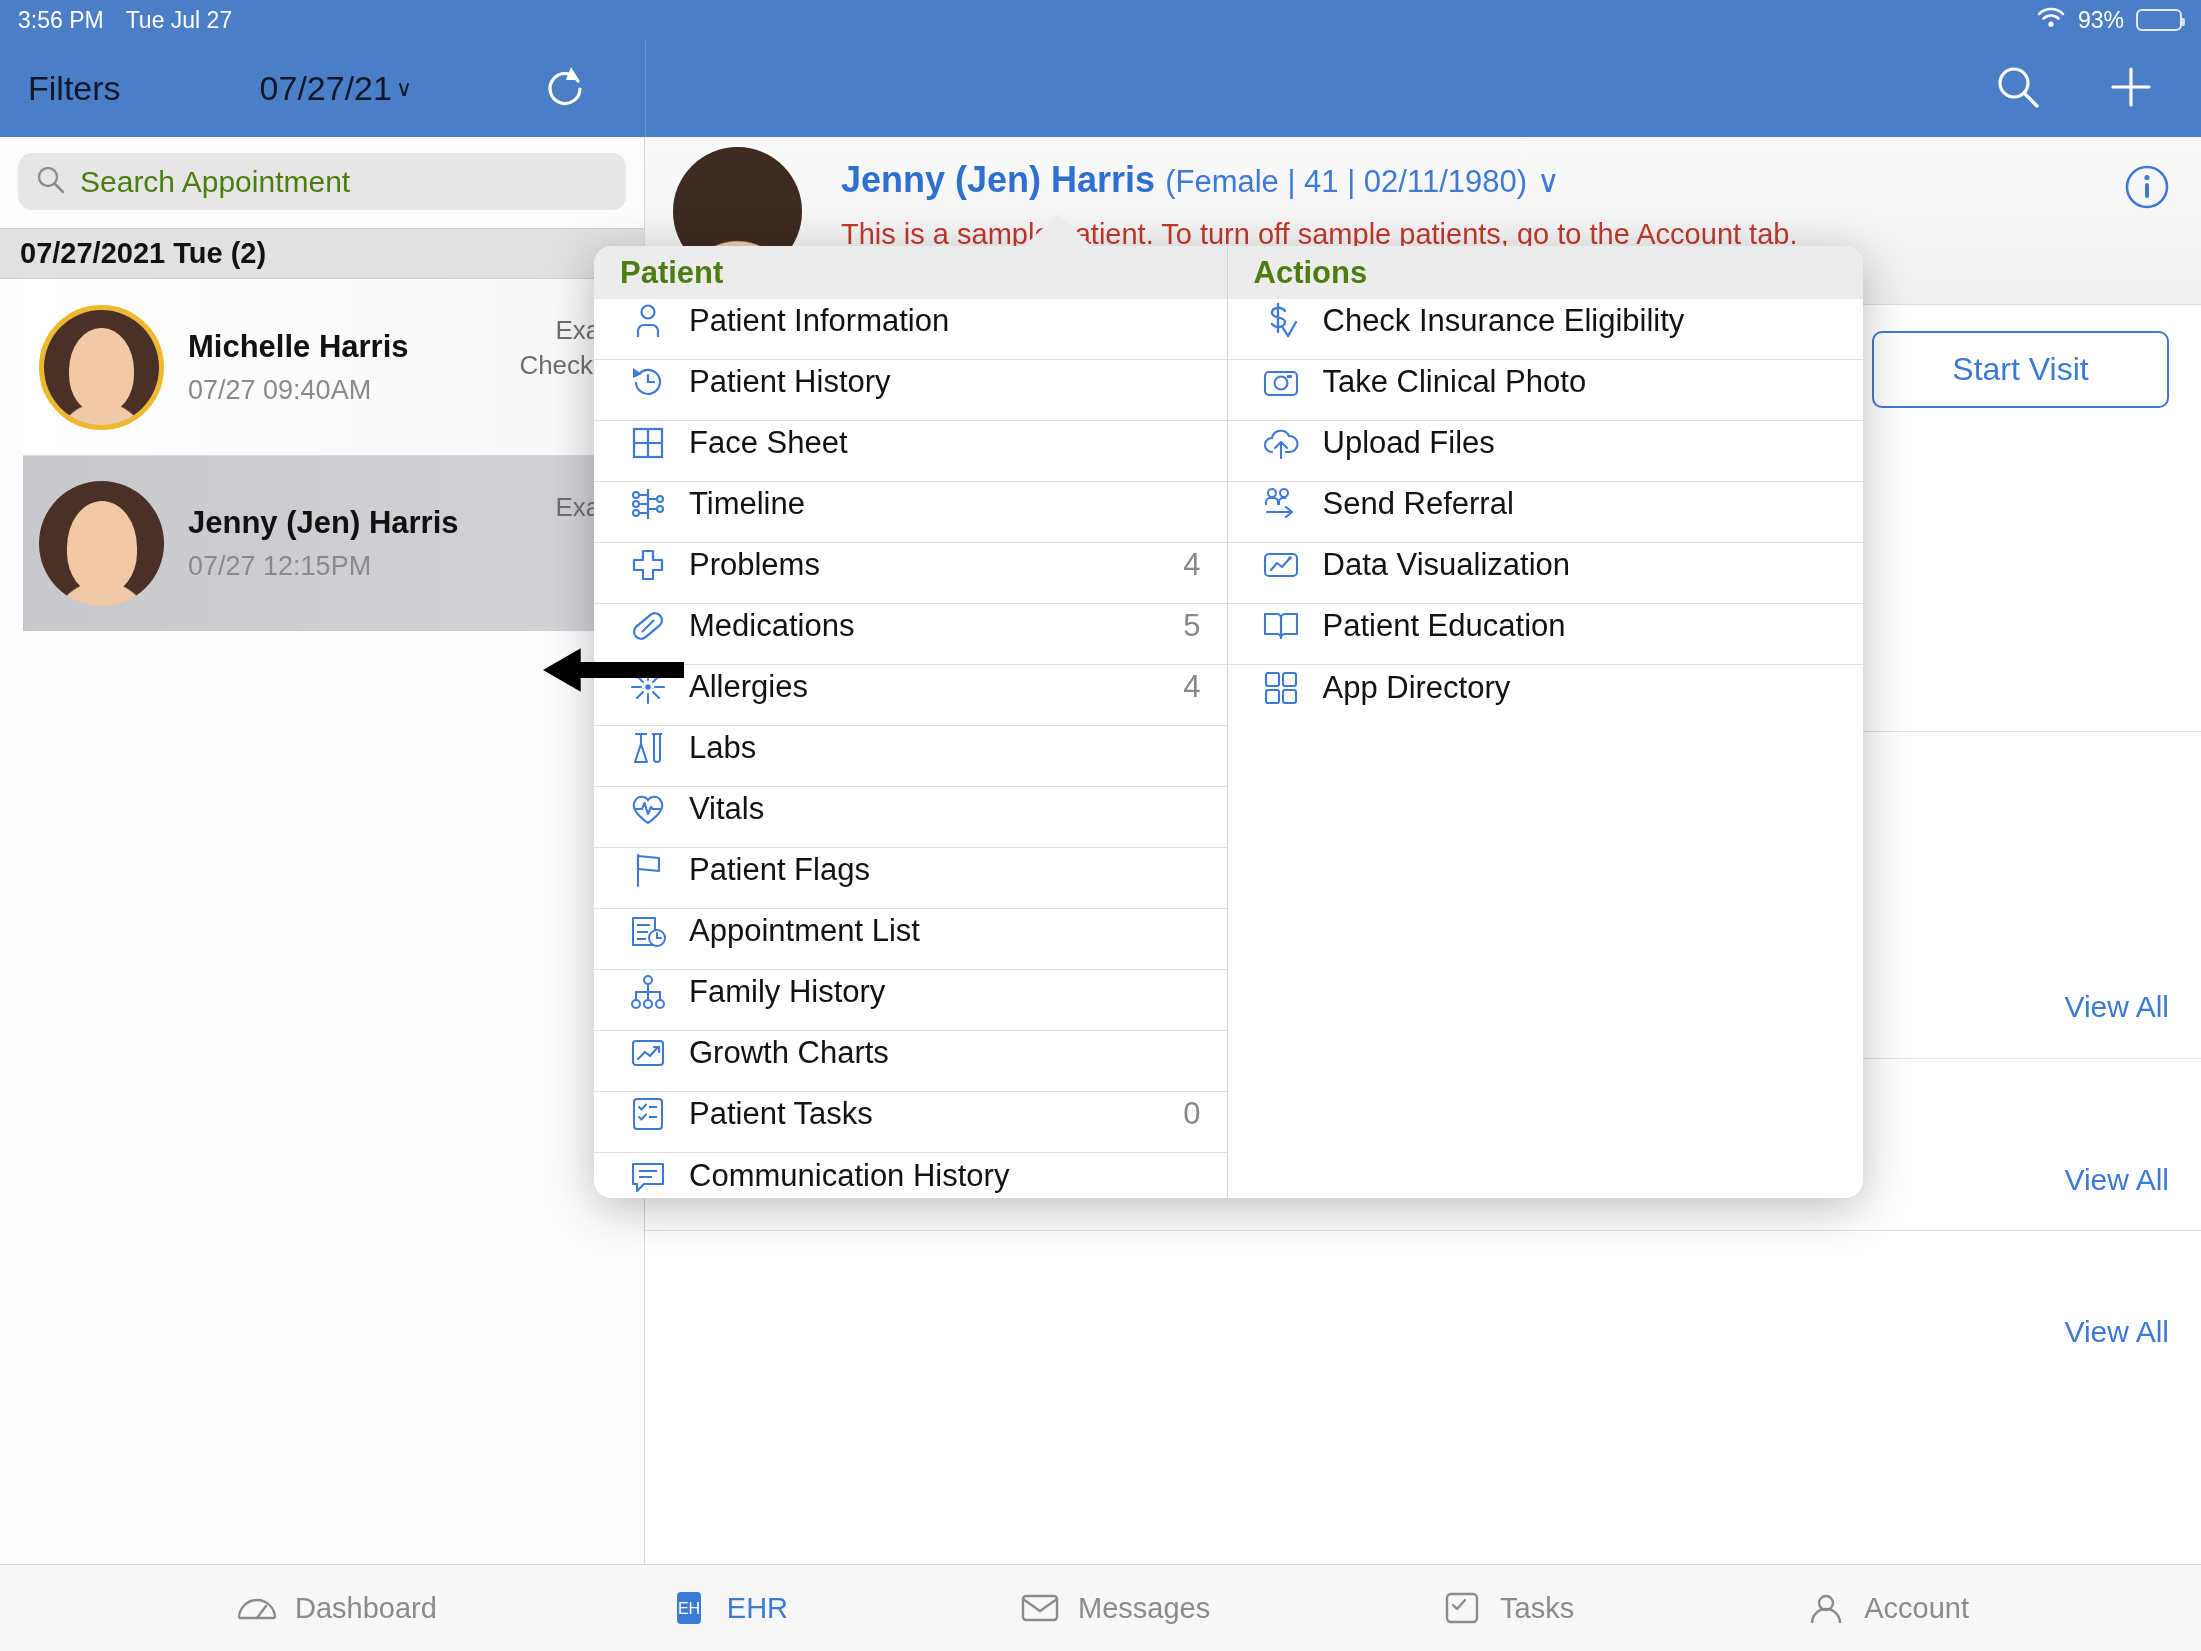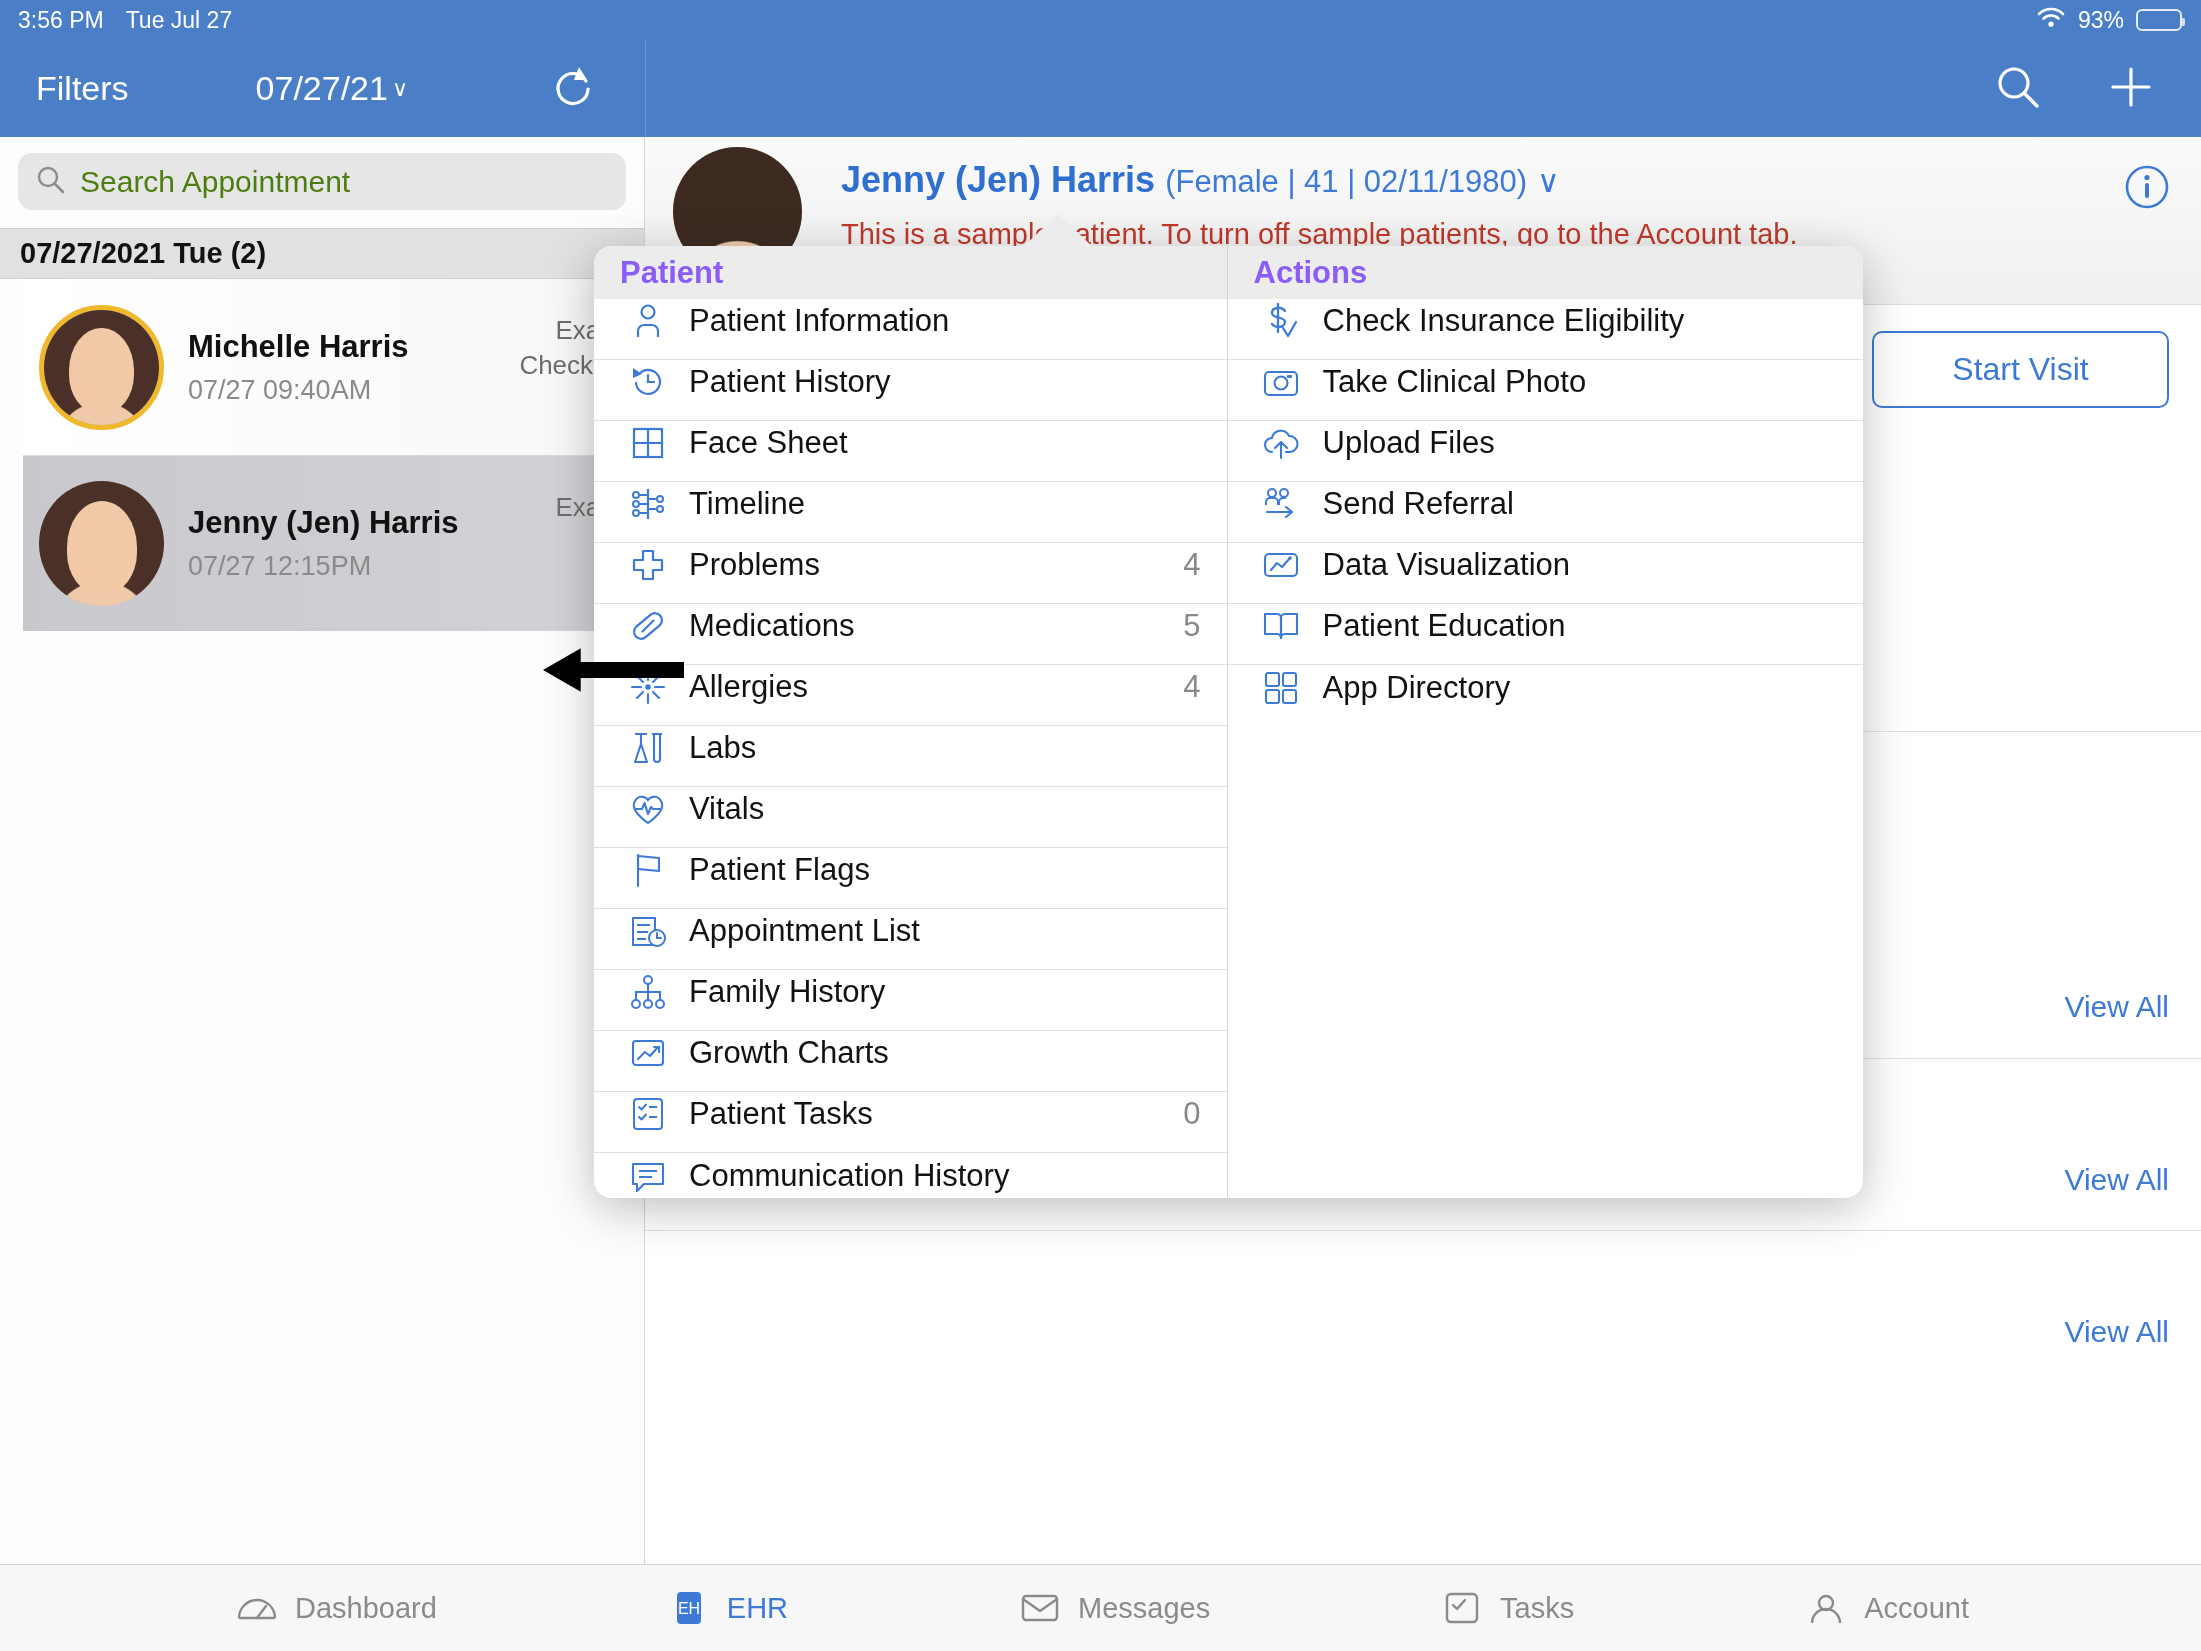--- a/index.html
+++ b/index.html
@@ -28,22 +28,22 @@
     content:""; position:absolute; right:-5px; top:7px; width:3px; height:8px;
     background: rgba(255,255,255,.75); border-radius: 0 2px 2px 0;
   }
 
   
   .navbar {
     position: absolute; left: 0; top: 40px; width: 2202px; height: 97px;
     background: #4a7fc8;
   }
   .nav-left {
-    position: absolute; left: 8px; top: 0; width: 645px; height: 97px;
-    display: flex; align-items: center; color: #ffffff;
+    position: absolute; left: 0; top: 0; width: 645px; height: 97px;
+    display: flex; align-items: center; color: #0f172a; gap: 12px;
   }
   .nav-filters { font-size: 34px; margin-left: 28px; }
   .nav-date { font-size: 34px; margin-left: 127px; display: flex; align-items: center; gap: 4px; }
   .caret-down { font-size: 22px; line-height: 1; }
   .nav-refresh { margin-left: auto; margin-right: 57px; }
   .nav-divider { position: absolute; left: 645px; top: 0; width: 1px; height: 97px; background: rgba(255,255,255,.18); }
   .nav-right { position: absolute; right: 0; top: 0; height: 97px; display: flex; align-items: center; gap: 67px; padding-right: 48px; }
 
   
   .leftpanel {
@@ -117,21 +117,21 @@
     position: absolute; left: 1022px; top: 214px;
     width: 0; height: 0; border-left: 36px solid transparent;
     border-right: 36px solid transparent; border-bottom: 34px solid #ececec;
     z-index: 5;
   }
   .pop-col { position: relative; height: 952px; }
   .pop-col.left  { width: 634px; border-right: 1px solid #d4d4d4; }
   .pop-col.right { width: 636px; }
   .pop-hdr {
     height: 53px; background: #ececec; display: flex; align-items: center;
-    padding-left: 26px; font-size: 31px; font-weight: bold; color: #8b5cf6;
+    padding-left: 26px; font-size: 31px; font-weight: bold; color: #4d7c0f;
   }
   .pop-list { overflow: hidden; }
   .pop-item {
     height: 61px; display: flex; align-items: center; padding: 0 26px 16px 26px;
     border-bottom: 1px solid #e0e0e0; background: #fff;
   }
   .pop-item .ico { width: 55px; flex: 0 0 55px; display: flex; align-items: center; justify-content: center; }
   .pop-item .lbl { font-size: 31px; color: #121212; margin-left: 14px; }
   .pop-item .cnt { margin-left: auto; font-size: 31px; color: #888; }
   .pop-item.noborder { border-bottom: none; }

